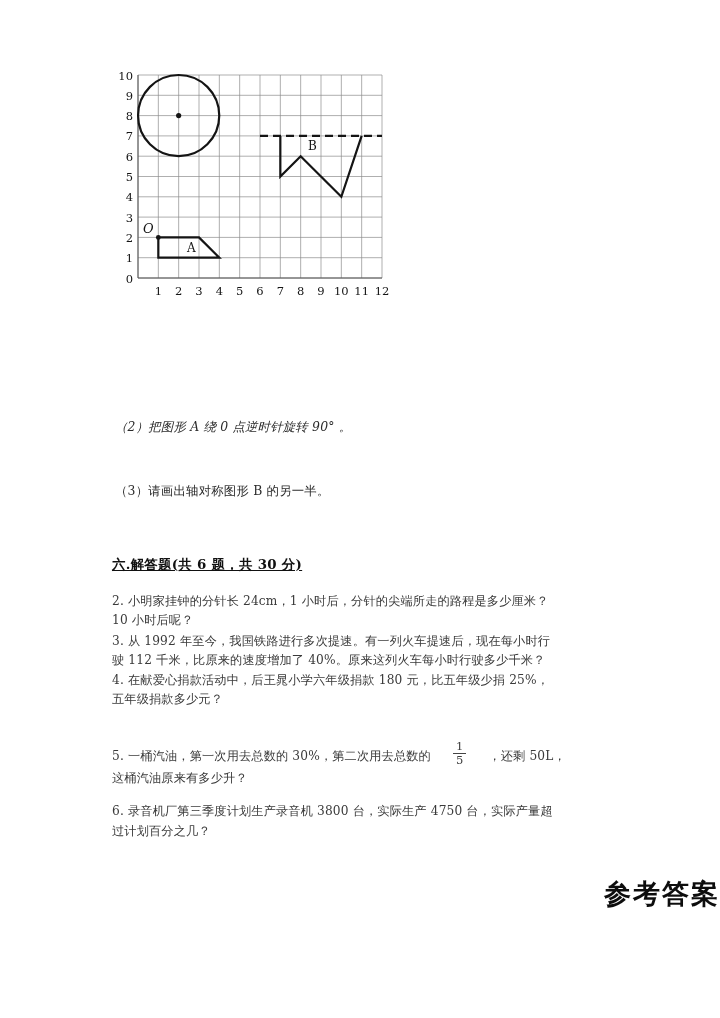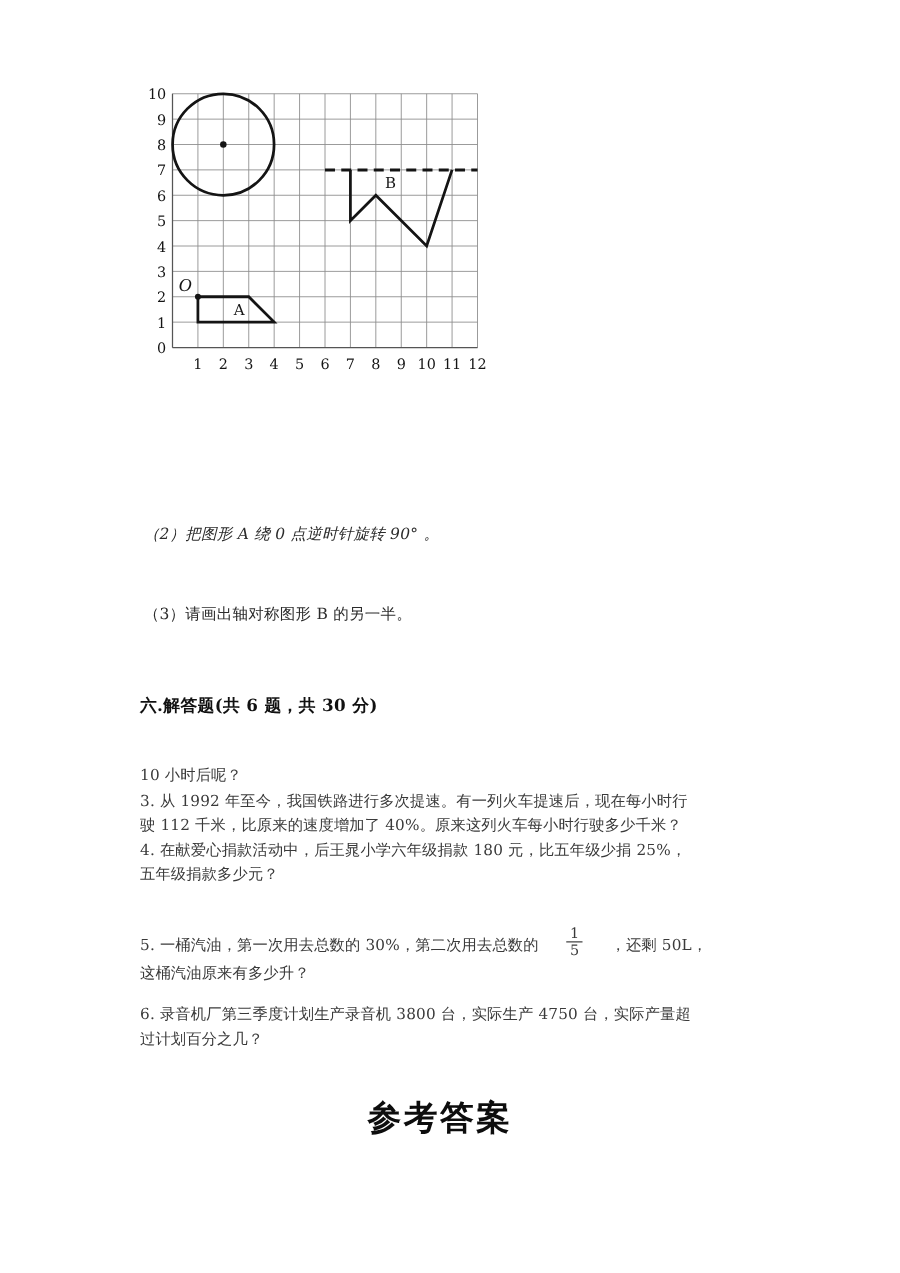--- a/index.html
+++ b/index.html
@@ -47,20 +47,21 @@
 
   
   .section-heading {
     position: absolute;
     left: 112px;
     top: 556px;
     font-size: 13.4px;
     font-weight: bold;
     color: #111;
     letter-spacing: 0.3px;
+    text-decoration: underline;
   }
 
   
   .problems {
     position: absolute;
     left: 112px;
     top: 592px;
     width: 512px;
   }
   .problem {
@@ -86,23 +87,23 @@
     top: -2px;
   }
   .frac .num { display: block; padding: 0 3px; }
   .frac .bar { display: block; border-top: 1px solid #444; height: 0; }
   .frac .den { display: block; padding: 0 3px; }
 
   
   .answer-title {
     position: absolute;
     left: 0;
-    right: 16px;
+    right: 0;
     top: 876px;
-    text-align: center;
+    text-align: right;
     font-size: 27px;
     font-weight: bold;
     color: #0d0d0d;
     letter-spacing: 2px;
     font-family: "DejaVu Sans", "Liberation Sans", sans-serif;
   }
 </style>
 </head>
 <body>
 
@@ -195,21 +196,21 @@
 
   <div class="subq subq-2">（2）把图形 A 绕 0 点逆时针旋转 90°  。</div>
   <div class="subq subq-3">（3）请画出轴对称图形 B 的另一半。</div>
 
   <div class="section-heading">六.解答题(共 6 题，共 30 分)</div>
 
   <div class="problems">
 
 
     <p class="problem">
-      <br>
+      <span>2. 小明家挂钟的分针长 24cm，1 小时后，分针的尖端所走的路程是多少厘米？</span><br>
       <span>10 小时后呢？</span>
     </p>
 
     <p class="problem">
       <span>3. 从 1992 年至今，我国铁路进行多次提速。有一列火车提速后，现在每小时行</span><br>
       <span>驶 112 千米，比原来的速度增加了 40%。原来这列火车每小时行驶多少千米？</span>
     </p>
 
     <p class="problem">
       <span>4. 在献爱心捐款活动中，后王晁小学六年级捐款 180 元，比五年级少捐 25%，</span><br>

